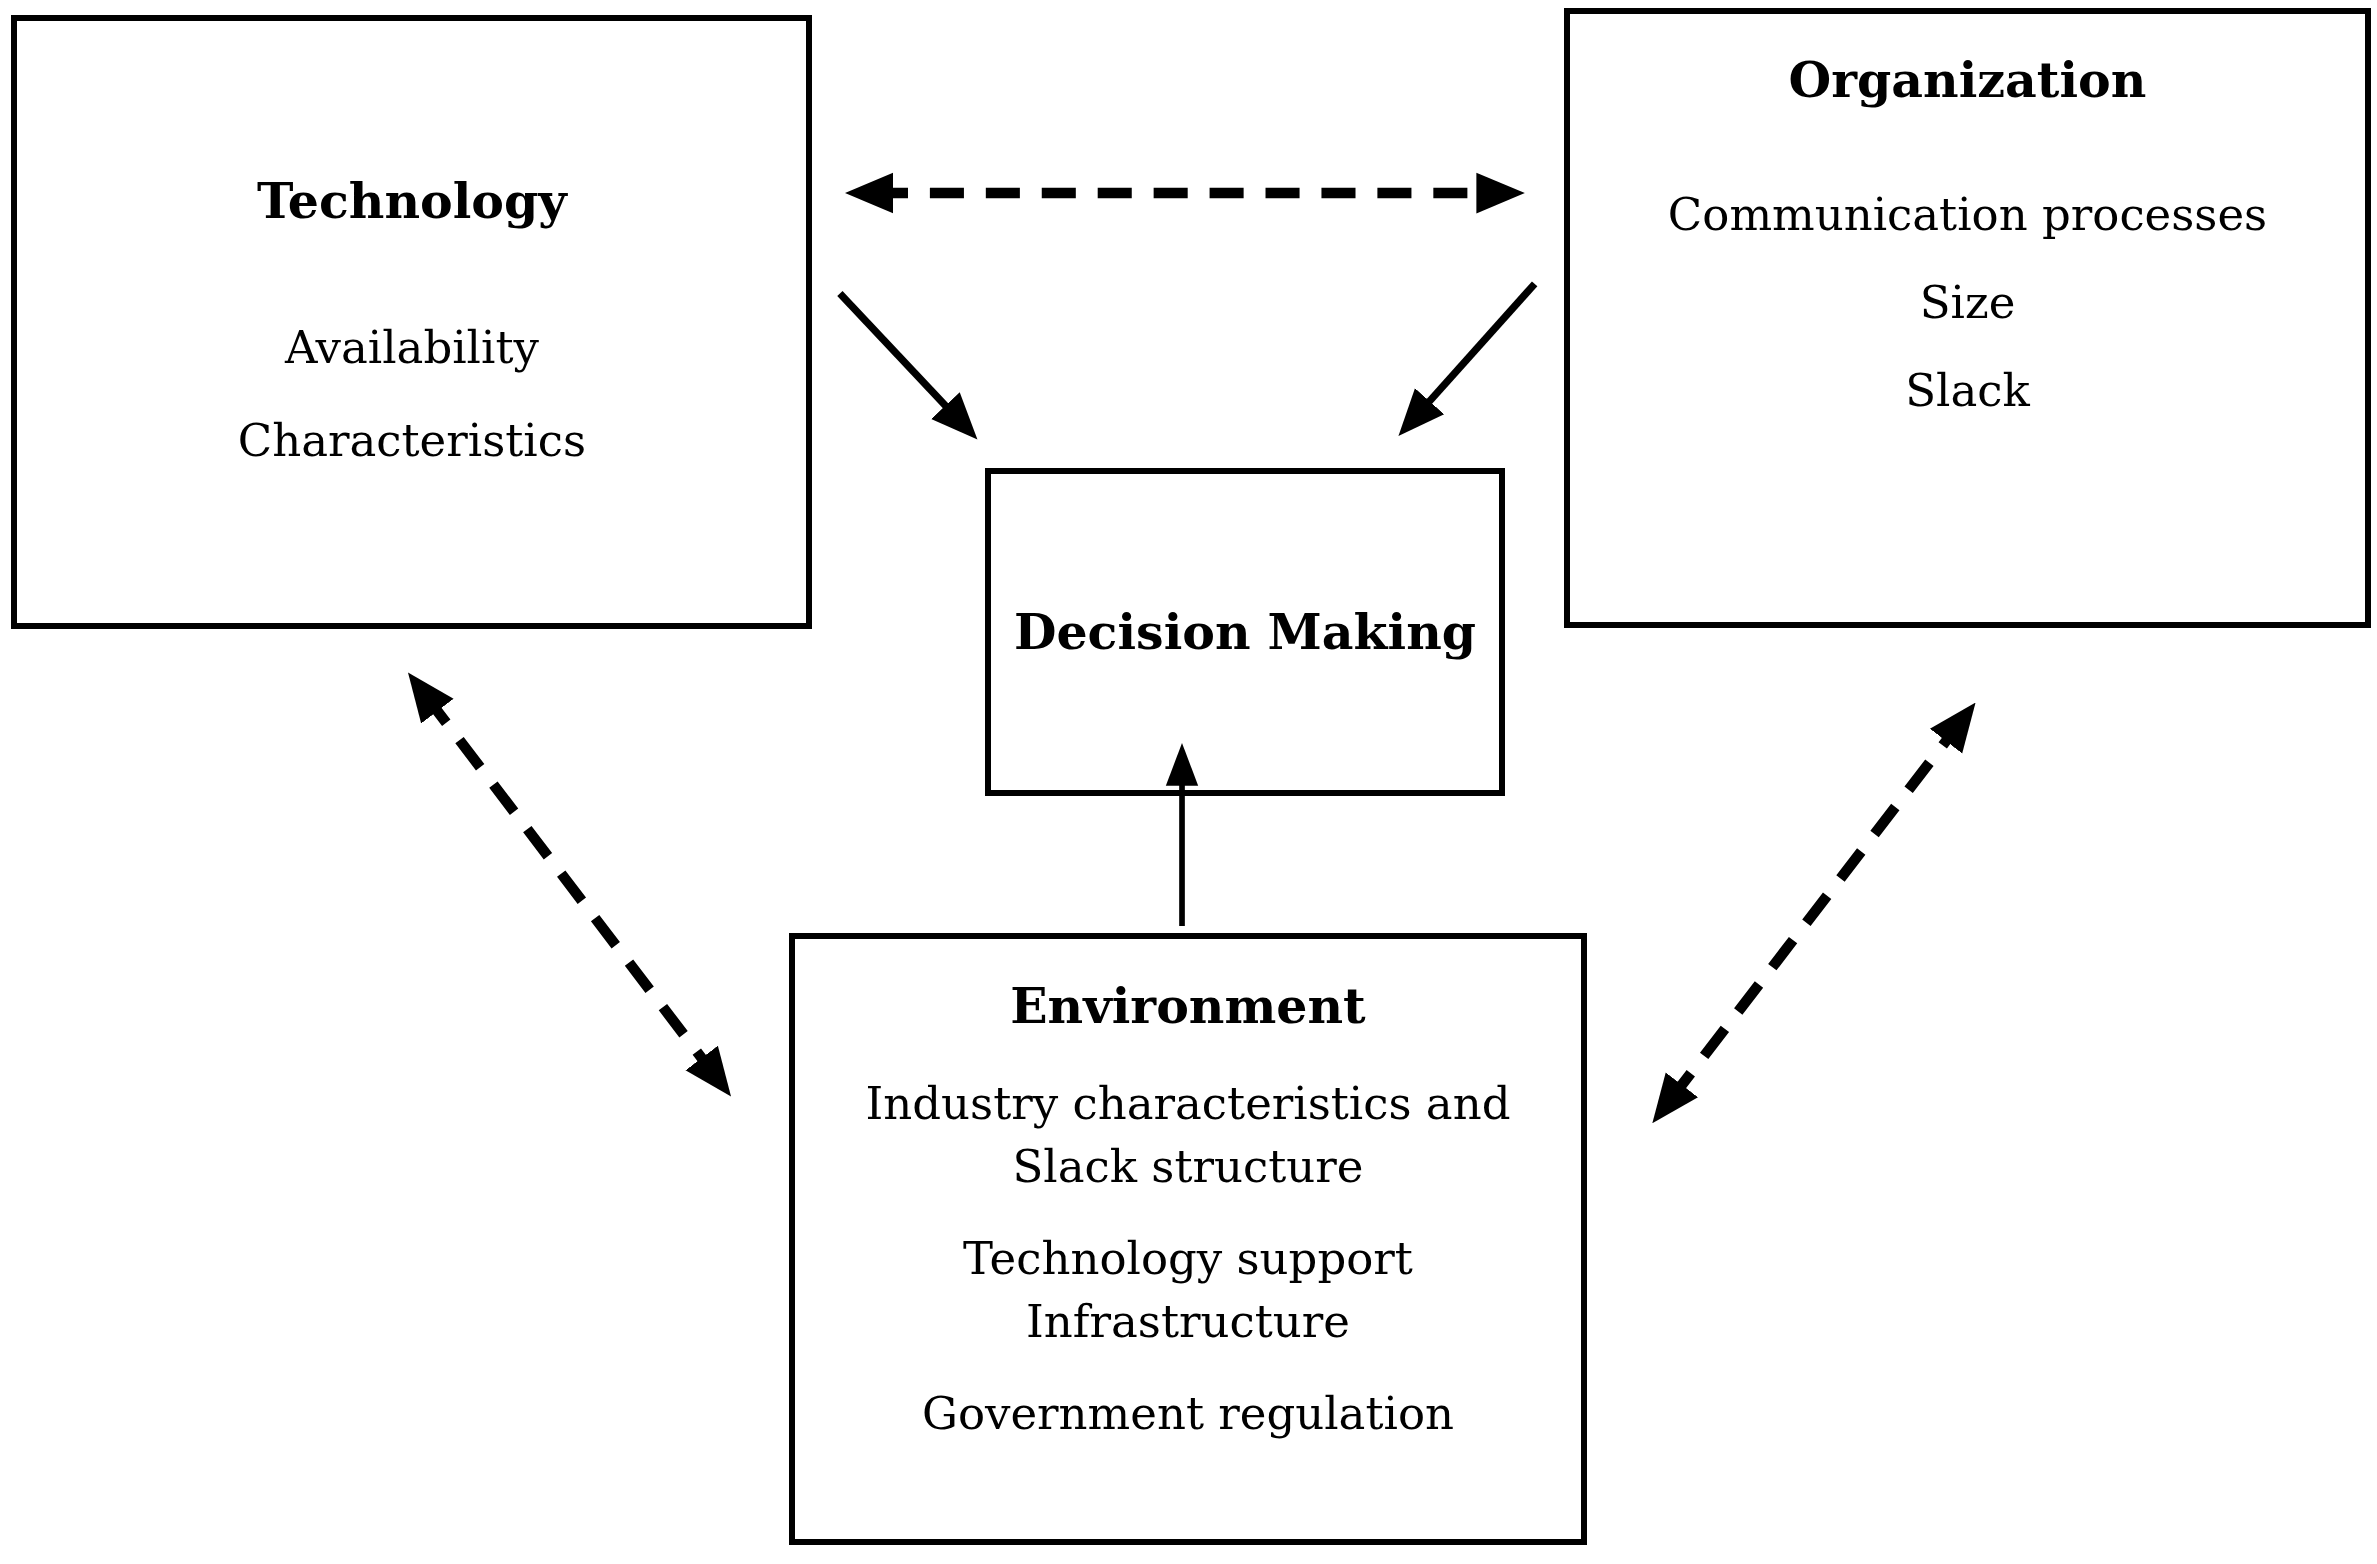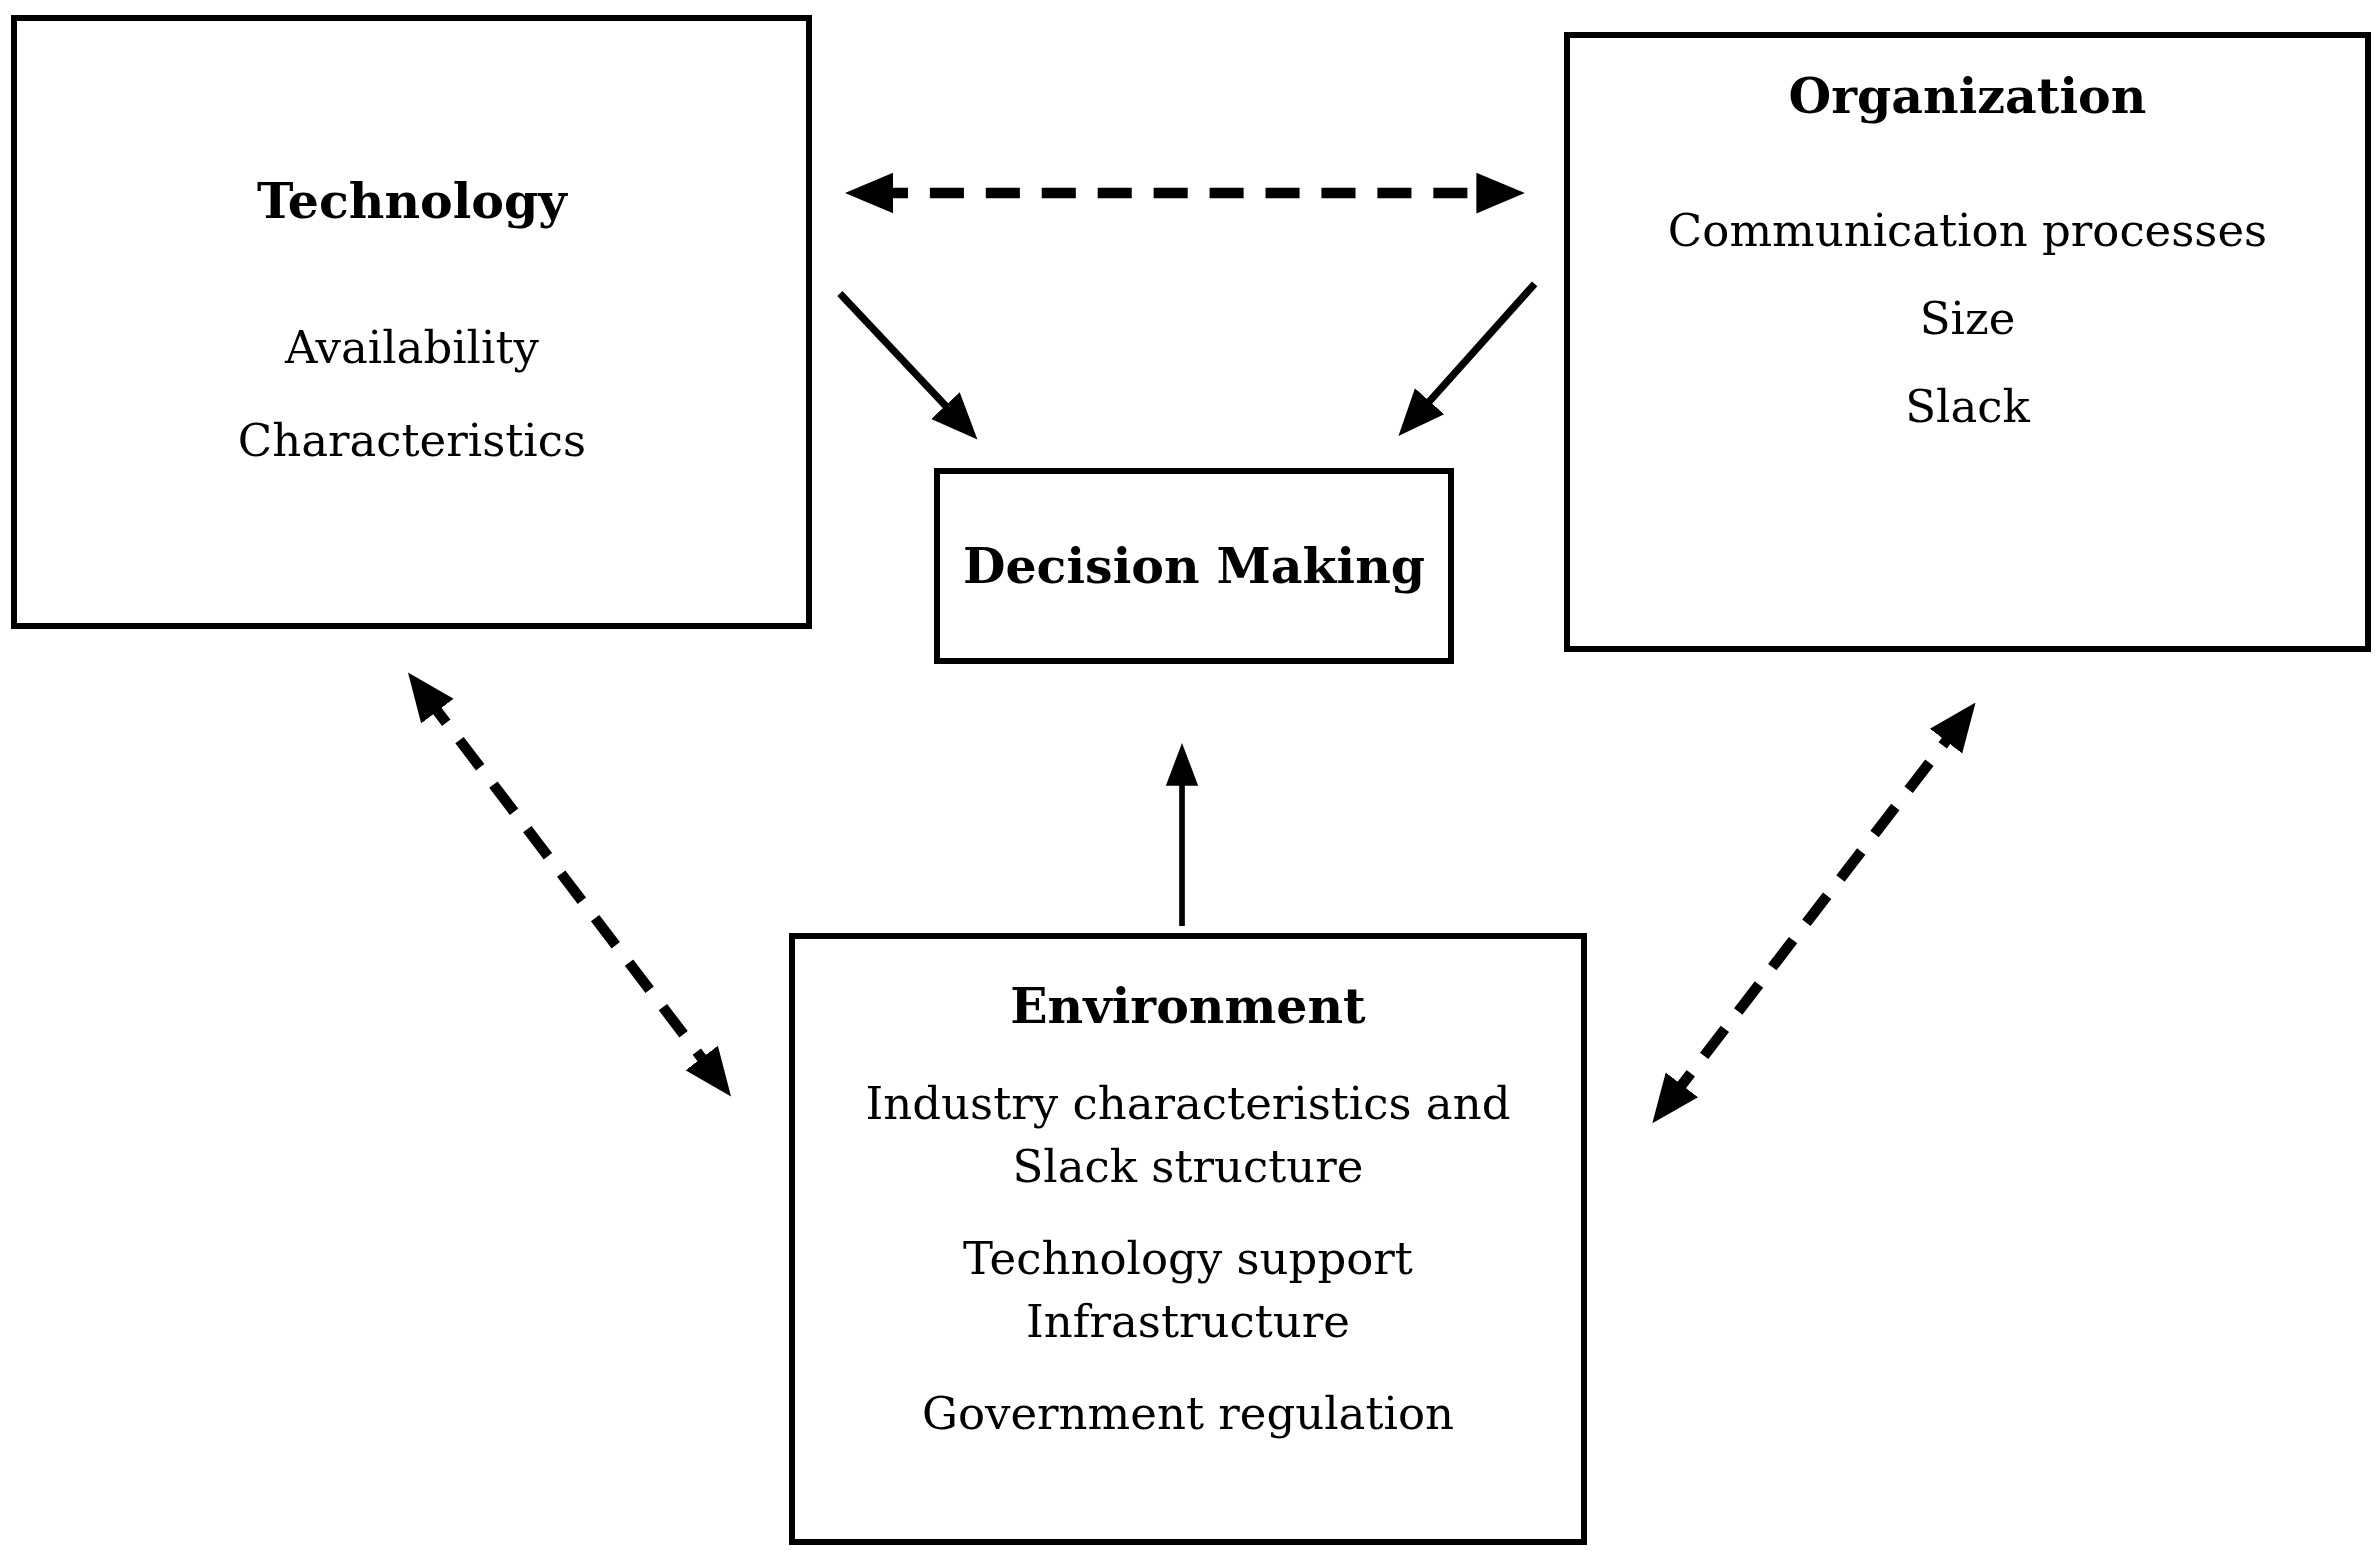--- a/index.html
+++ b/index.html
@@ -38,26 +38,26 @@
     line-height: 63px;
     white-space: pre-line;
   }
 
   
   .box.technology { left: 11.4px; top: 14.6px; width: 801px; height: 614px; padding-top: 146px; }
   .box.technology .box-title { margin-bottom: 81px; }
   .box.technology .box-item + .box-item { margin-top: 30px; }
 
   
-  .box.organization { left: 1564px; top: 8px; width: 807px; height: 620px; padding-top: 24px; margin-top: 24px; }
+  .box.organization { left: 1564px; top: 8px; width: 807px; height: 620px; padding-top: 32px; }
   .box.organization .box-title { margin-bottom: 69px; }
   .box.organization .box-item + .box-item { margin-top: 25px; }
 
   
-  .box.decision { left: 934px; top: 468px; width: 520px; height: 196px; justify-content: center; }
+  .box.decision { left: 985px; top: 468px; width: 520px; height: 328px; justify-content: center; }
 
   
   .box.environment { left: 789px; top: 933px; width: 798px; height: 612px; padding-top: 33px; }
   .box.environment .box-title { margin-bottom: 32px; }
   .box.environment .box-item + .box-item { margin-top: 29px; }
 
   .arrows-layer {
     position: absolute;
     left: 0;
     top: 0;

